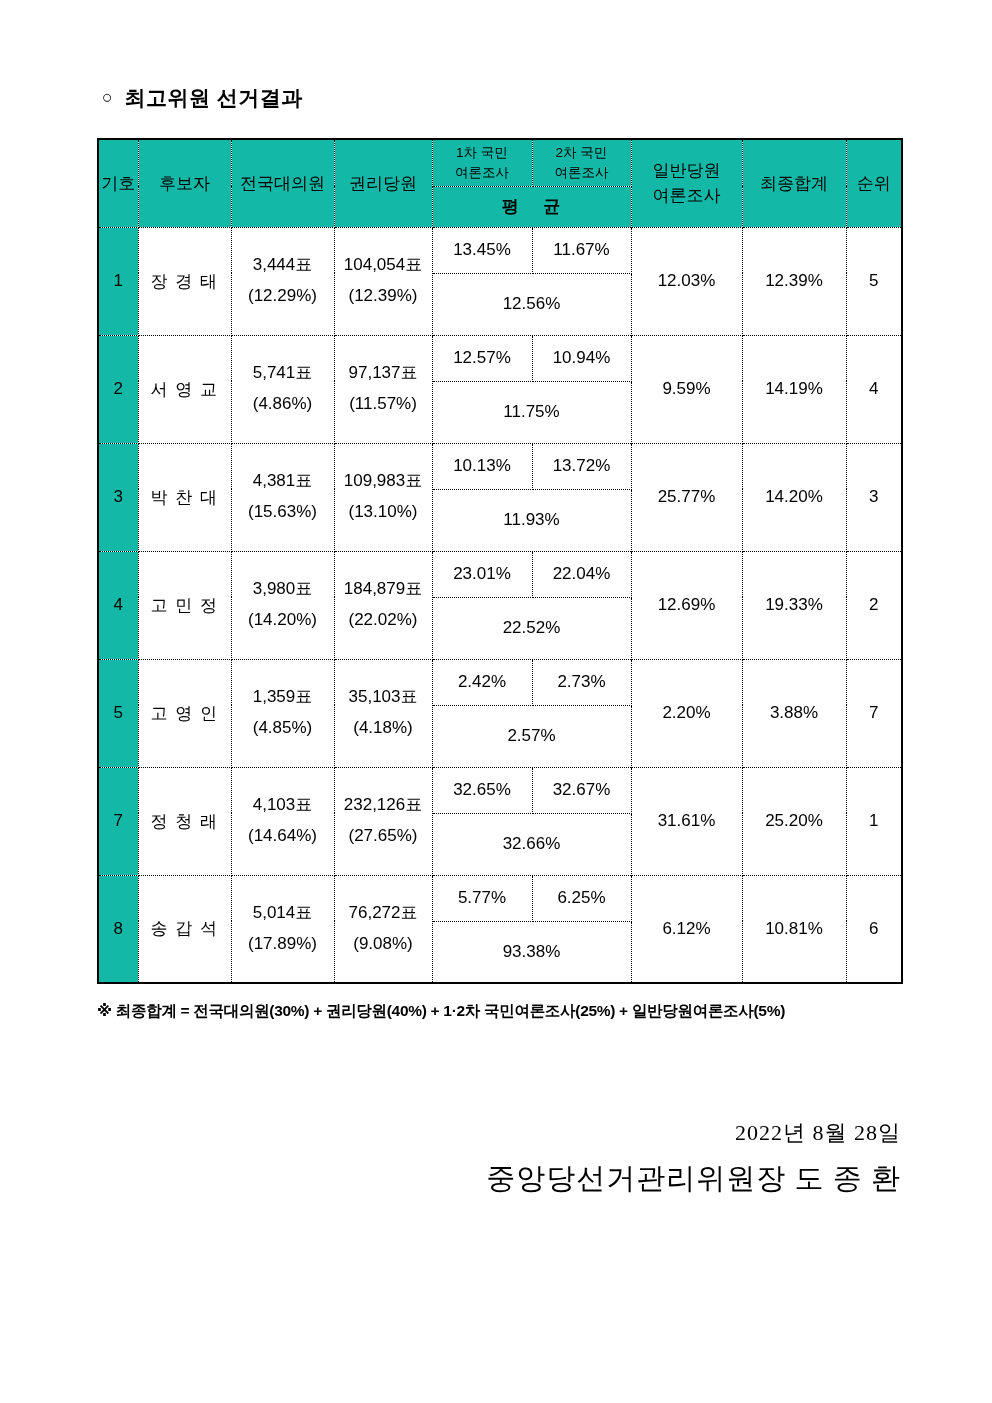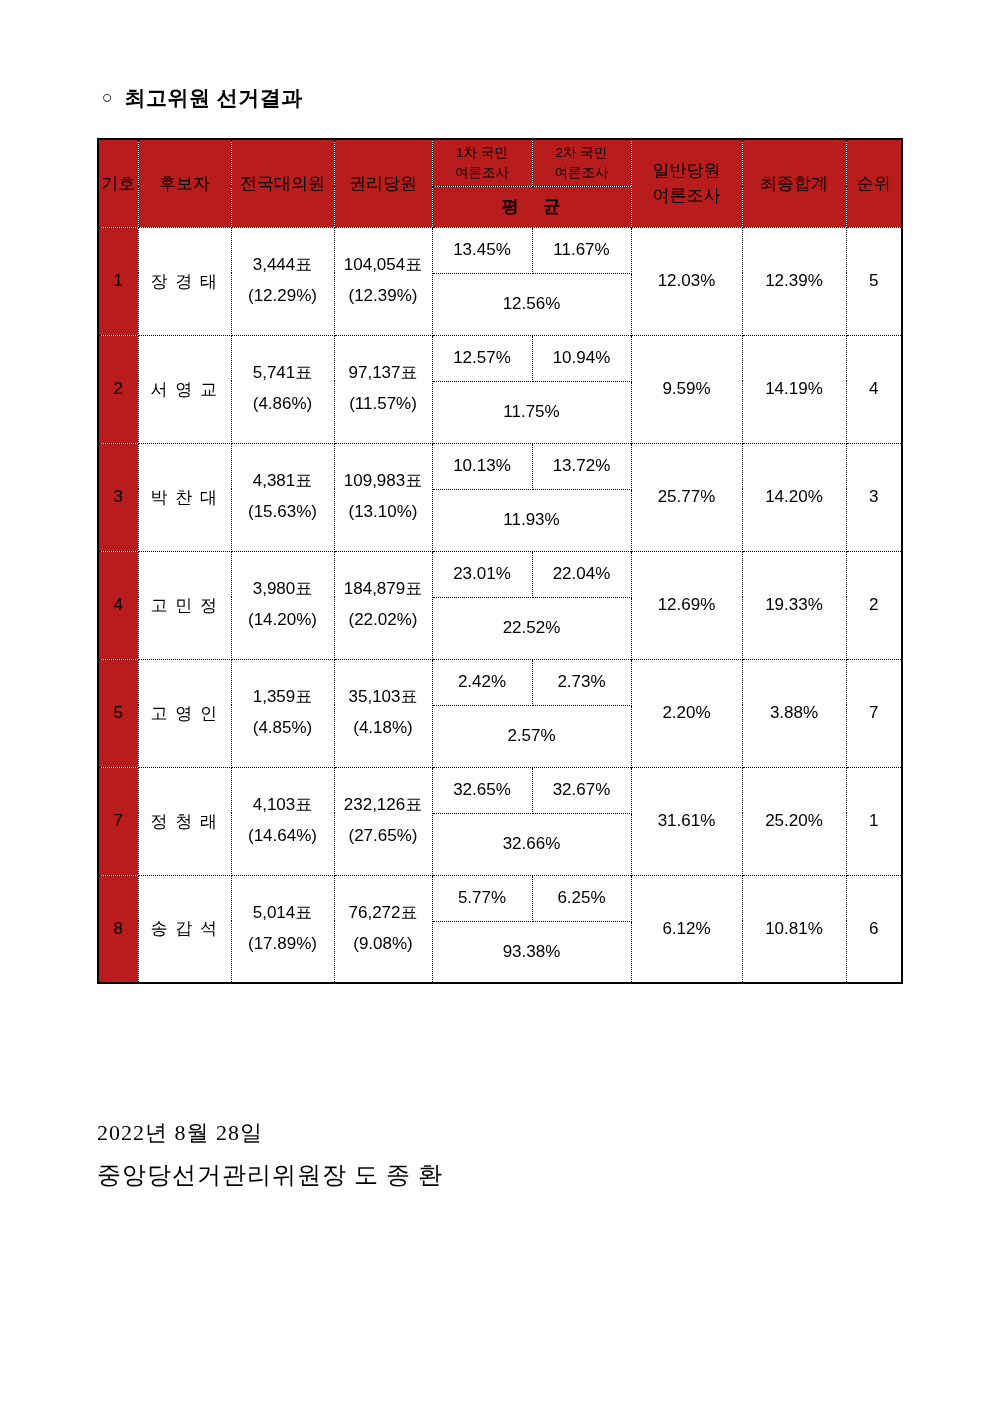--- a/index.html
+++ b/index.html
@@ -20,21 +20,21 @@
   
   table.results {
     position:absolute; left:97px; top:138px; width:804px;
     border-collapse:collapse; table-layout:fixed;
     border:2px solid #000; font-size:17px;
   }
   table.results td {
     border:1px dotted #000; text-align:center; vertical-align:middle;
     padding:0; overflow:hidden;
   }
-  .shade { background:#b91c1c; }
+  .shade { background:#14b8a6; }
   .kr { border-right:2px solid #000;margin-left:44px; }   
   .hb { border-bottom:2px solid #000; }  
   tr.h1 { height:47px; }
   tr.h2 { height:41px; }
   tr.row-a { height:46px; }
   tr.row-b { height:62px; }
   .poll-hdr { font-size:13.5px; line-height:1.5; }
   .hdr2 { line-height:1.5;margin-top:32px; }
   .avg-cell { word-spacing:18px; letter-spacing:1px;font-weight:bold; }
   .two-line { line-height:1.8; }
@@ -42,24 +42,24 @@
 
   
   .footnote {
     position:absolute; left:97px; top:1001px; width:808px;
     font-size:15.5px; font-weight:700; letter-spacing:-0.3px; white-space:nowrap;
   }
 
   
   .closing {
     position:absolute; left:97px; top:1118px; width:804px;
-    text-align:left; font-family:"Liberation Serif","DejaVu Serif",serif;
+    text-align:right; font-family:"Liberation Serif","DejaVu Serif",serif;
   }
   .date { font-size:22px; letter-spacing:1px; }
-  .signer { font-size:24px; margin-top:11px; letter-spacing:1px; }
+  .signer { font-size:29px; margin-top:11px; letter-spacing:1px; }
 </style>
 </head>
 <body>
 
 <div class="page">
 
   <div class="title-row">
     <span class="bullet">○</span>
     <span>최고위원 선거결과</span>
   </div>
@@ -238,19 +238,20 @@
           <td rowspan="2">6.12%</td>
           <td rowspan="2">10.81%</td>
           <td rowspan="2">6</td>
         </tr>
         <tr class="row-b">
           <td colspan="2">93.38%</td>
         </tr>
       </tbody>
   </table>
 
+  <div class="footnote">※ 최종합계 = 전국대의원(30%) + 권리당원(40%) + 1·2차 국민여론조사(25%) + 일반당원여론조사(5%)</div>
 
   <div class="closing">
     <div class="date">2022년 8월 28일</div>
     <div class="signer">중앙당선거관리위원장 도 종 환</div>
   </div>
 
 </div>
 
 </body></html>

